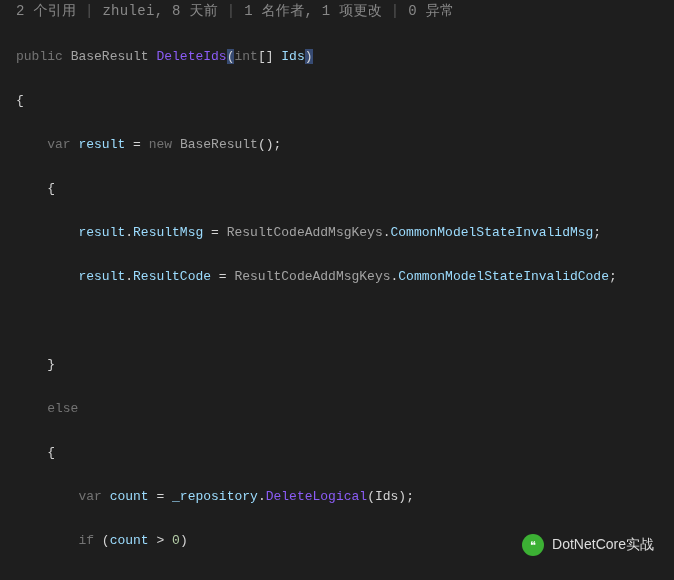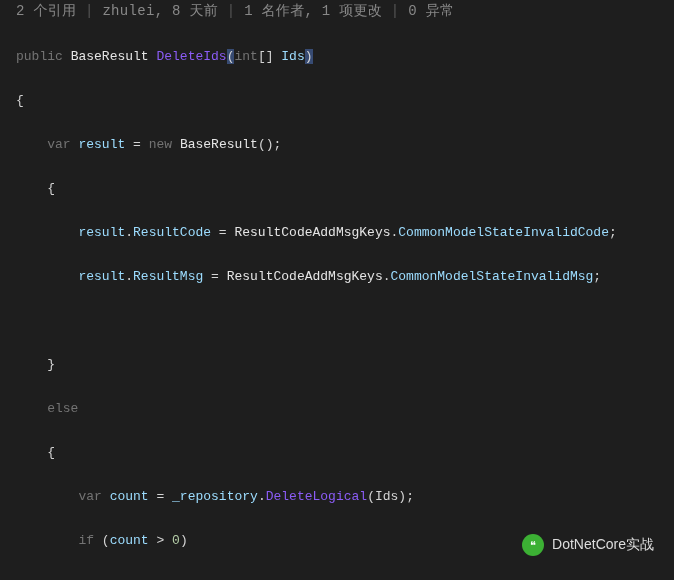--- a/index.html
+++ b/index.html
@@ -23,21 +23,21 @@
       content: " | ";
       color: #555;
     }
     .code-area {
       padding: 2px 0 0 16px;
       line-height: 22px;
       white-space: pre;
     }
     .ln { display: block; min-height: 22px; }
     .k { color: #737373; }
-    .cls { color: #e5e5e5; }
+    .cls { color: #a3a3a3; }
     .fn { color: #8b5cf6; }
     .var { color: #9cdcfe; }
     .pn { color: #d4d4d4; }
     .op { color: #d4d4d4; }
     .num { color: #b5cea8; }
     .hl-paren { background: rgba(80,120,200,0.5); }
     .watermark {
       position: absolute;
       bottom: 24px;
       right: 20px;
@@ -66,22 +66,22 @@
 
 <div class="codelens">
   <span>2 个引用</span><span>zhulei, 8 天前</span><span>1 名作者, 1 项更改</span><span>0 异常</span>
 </div>
 
 <div class="code-area">
 <span class="ln"><span class="k">public</span> <span class="cls">BaseResult</span> <span class="fn">DeleteIds</span><span class="pn hl-paren">(</span><span class="k">int</span><span class="pn">[]</span><span class="var"> Ids</span><span class="pn hl-paren">)</span></span>
 <span class="ln"><span class="pn">{</span></span>
 <span class="ln">    <span class="k">var</span> <span class="var">result</span><span class="op"> = </span><span class="k">new</span> <span class="cls">BaseResult</span><span class="pn">()</span><span class="pn">;</span></span>
 <span class="ln">    <span class="pn">{</span></span>
+<span class="ln">        <span class="var">result</span><span class="pn">.</span><span class="var">ResultMsg</span><span class="op"> = </span><span class="cls">ResultCodeAddMsgKeys</span><span class="pn">.</span><span class="var">CommonModelStateInvalidMsg</span><span class="pn">;</span></span>
 <span class="ln">        <span class="var">result</span><span class="pn">.</span><span class="var">ResultCode</span><span class="op"> = </span><span class="cls">ResultCodeAddMsgKeys</span><span class="pn">.</span><span class="var">CommonModelStateInvalidCode</span><span class="pn">;</span></span>
-<span class="ln">        <span class="var">result</span><span class="pn">.</span><span class="var">ResultMsg</span><span class="op"> = </span><span class="cls">ResultCodeAddMsgKeys</span><span class="pn">.</span><span class="var">CommonModelStateInvalidMsg</span><span class="pn">;</span></span>
 <span class="ln"></span>
 <span class="ln">    <span class="pn">}</span></span>
 <span class="ln">    <span class="k">else</span></span>
 <span class="ln">    <span class="pn">{</span></span>
 <span class="ln">        <span class="k">var</span> <span class="var">count</span><span class="op"> = </span><span class="var">_repository</span><span class="pn">.</span><span class="fn">DeleteLogical</span><span class="pn">(</span>Ids<span class="pn">)</span><span class="pn">;</span></span>
 <span class="ln">        <span class="k">if</span> <span class="pn">(</span><span class="var">count</span><span class="op"> &gt; </span><span class="num">0</span><span class="pn">)</span></span>
 
 
 
 

